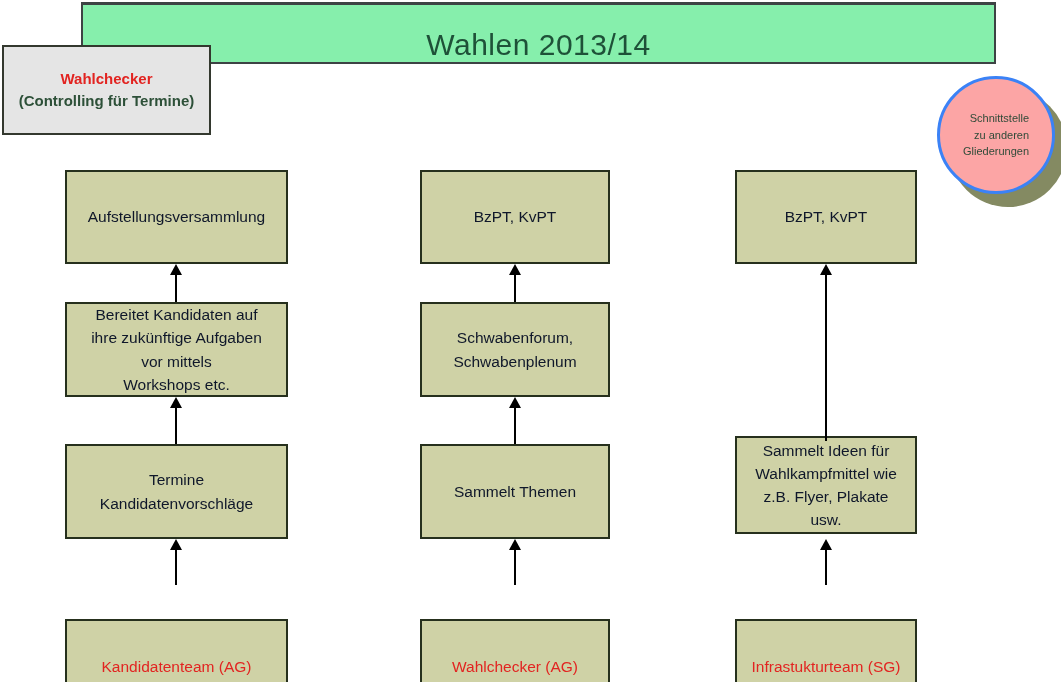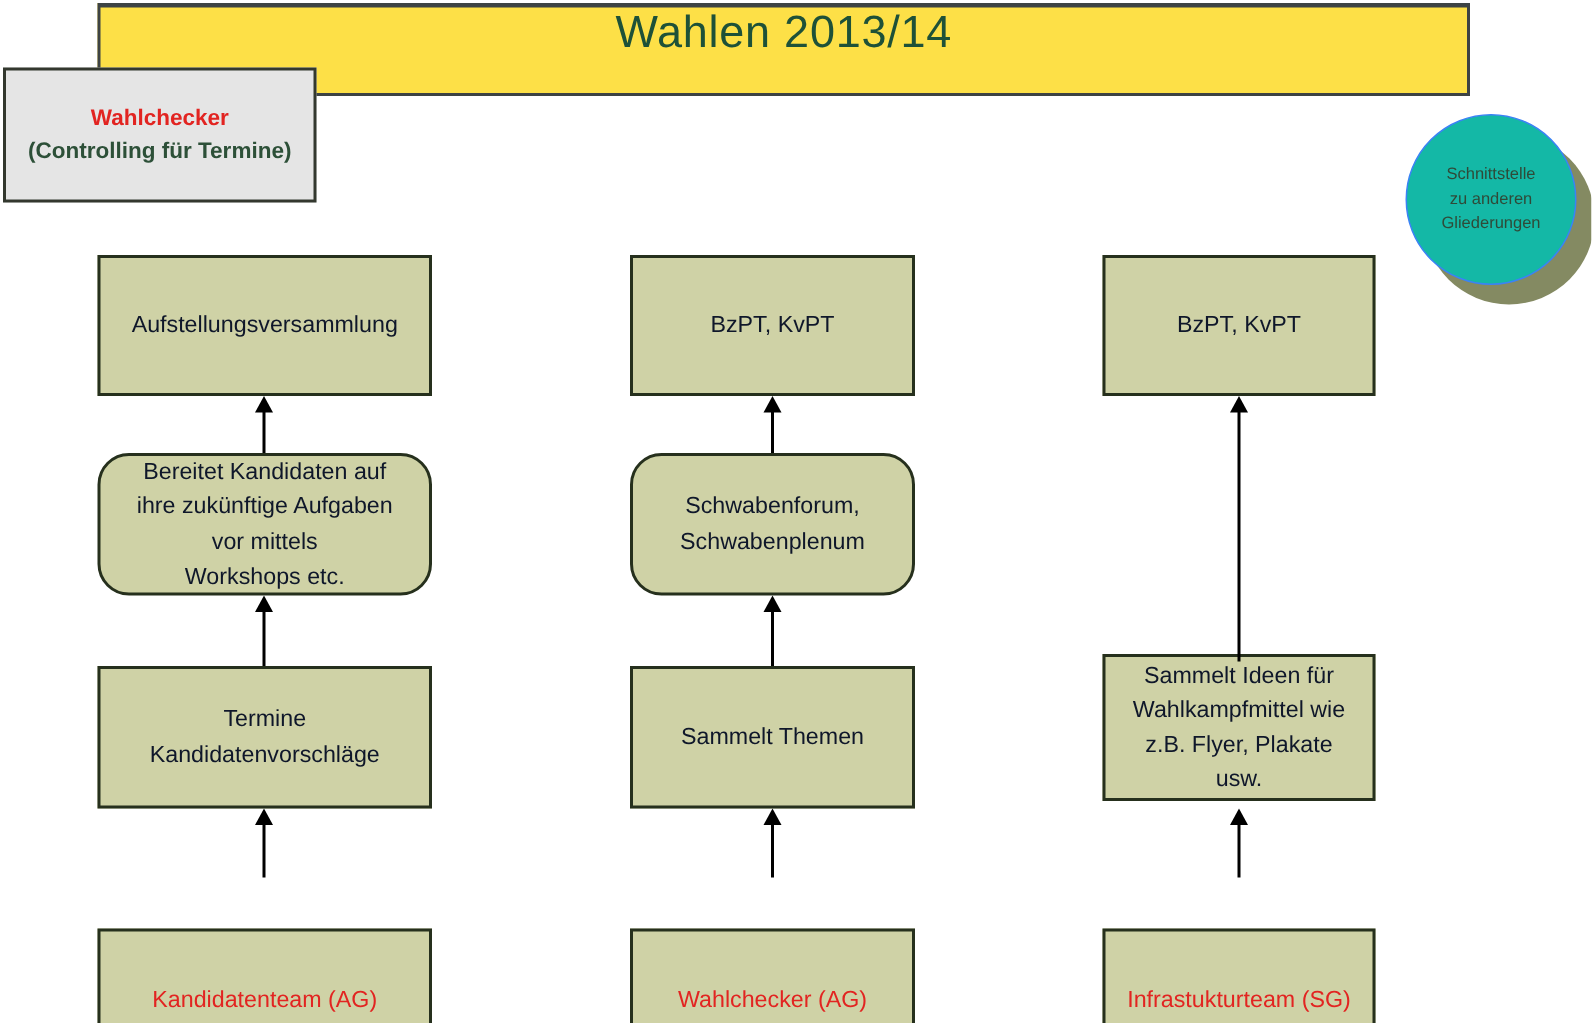--- a/index.html
+++ b/index.html
@@ -8,26 +8,26 @@
     width: 1061px;
     height: 682px;
     overflow: hidden;
     background: #ffffff;
     font-family: "Liberation Sans", "DejaVu Sans", sans-serif;
   }
 
   
   .title-bar {
     position: absolute;
-    left: 65px; top: 2px;
+    left: 81px; top: 2px;
     width: 911px; height: 57px;
-    background: #fde047;
+    background: #86efac;
     border: 2px solid #3d4344;
     border-top-width: 3px;
-    display: flex; align-items: flex-start; justify-content: center;
+    display: flex; align-items: flex-end; justify-content: center;
   }
   .title-bar .title-text {
     color: #1e5138;
     font-size: 30px;
     letter-spacing: 0.5px;
     white-space: nowrap;
   }
 
   
   .wahlchecker {
@@ -43,26 +43,26 @@
     line-height: 1.45;
   }
   .wahlchecker .line1 { color: #e22421; font-weight: bold; font-size: 15px; }
   .wahlchecker .line2 { color: #2d5038; font-weight: bold; font-size: 15px; }
 
   
   .circle {
     position: absolute;
     left: 937px; top: 76px;
     width: 112px; height: 112px;
-    background: #14b8a6;
-    border: 1px solid #3b82f6;
+    background: #fca5a5;
+    border: 3px solid #3b82f6;
     border-radius: 50%;
     box-shadow: 12px 13px 0 0 #848a62;
     display: flex; align-items: center; justify-content: center;
-    text-align: center;
+    text-align: right;
     z-index: 4;
   }
   .circle .circle-text {
     color: #2f4a38;
     font-size: 11px;
     line-height: 1.5;
     white-space: pre-line;
   }
 
   
@@ -80,21 +80,21 @@
     color: #0f172a;
     white-space: pre-line;
     padding: 0 4px;
   }
   .box-label.red { color: #e22421; }
 
   .c1 { left: 65px;  width: 223px; }
   .c2 { left: 420px; width: 190px; }
   .c3 { left: 735px; width: 182px; }
   .rA  { top: 170px; height: 94px; }
-  .rB  { top: 302px; height: 95px; border-radius: 21px; }
+  .rB  { top: 302px; height: 95px; }
   .rC  { top: 444px; height: 95px; }
   .rC3 { top: 436px; height: 98px; }
   .rD  { top: 596px; height: 95px; margin-top: 23px; }
 
   
   .arrow { position: absolute; width: 12px; }
   .arrow .line {
     position: absolute; left: 50%; transform: translateX(-50%);
     top: 8px; bottom: 0; width: 2px; background: #000000;
   }

